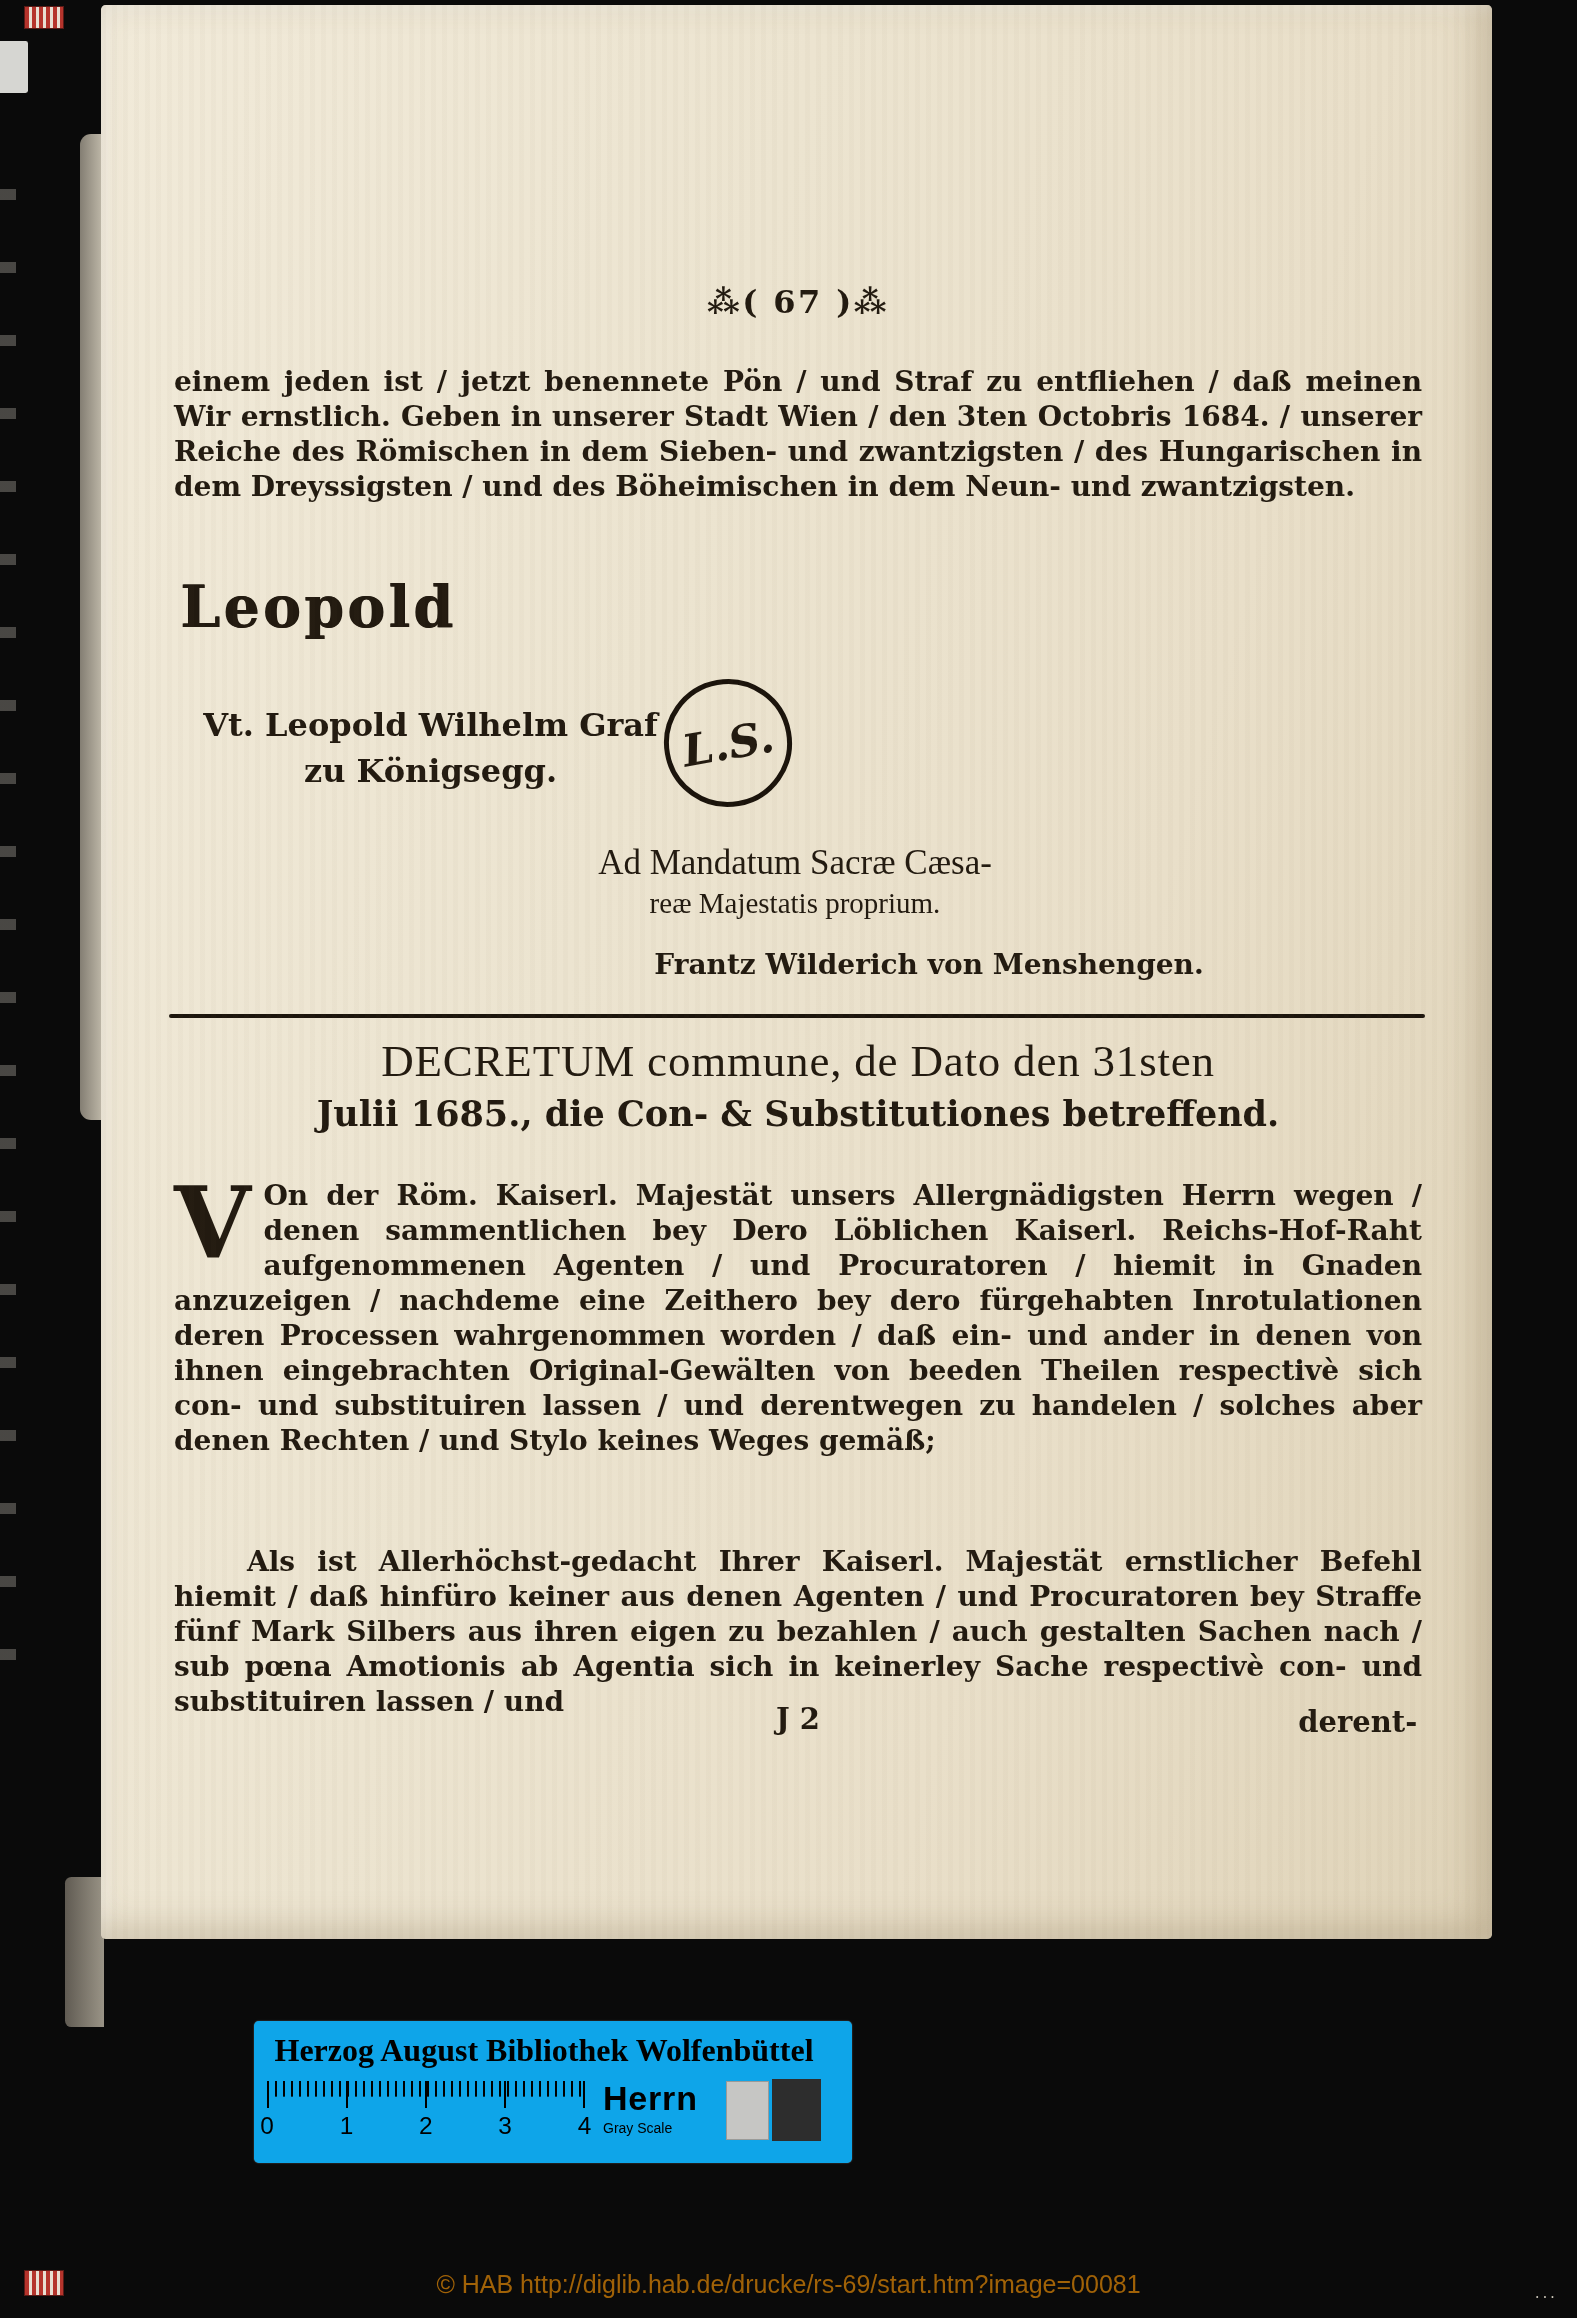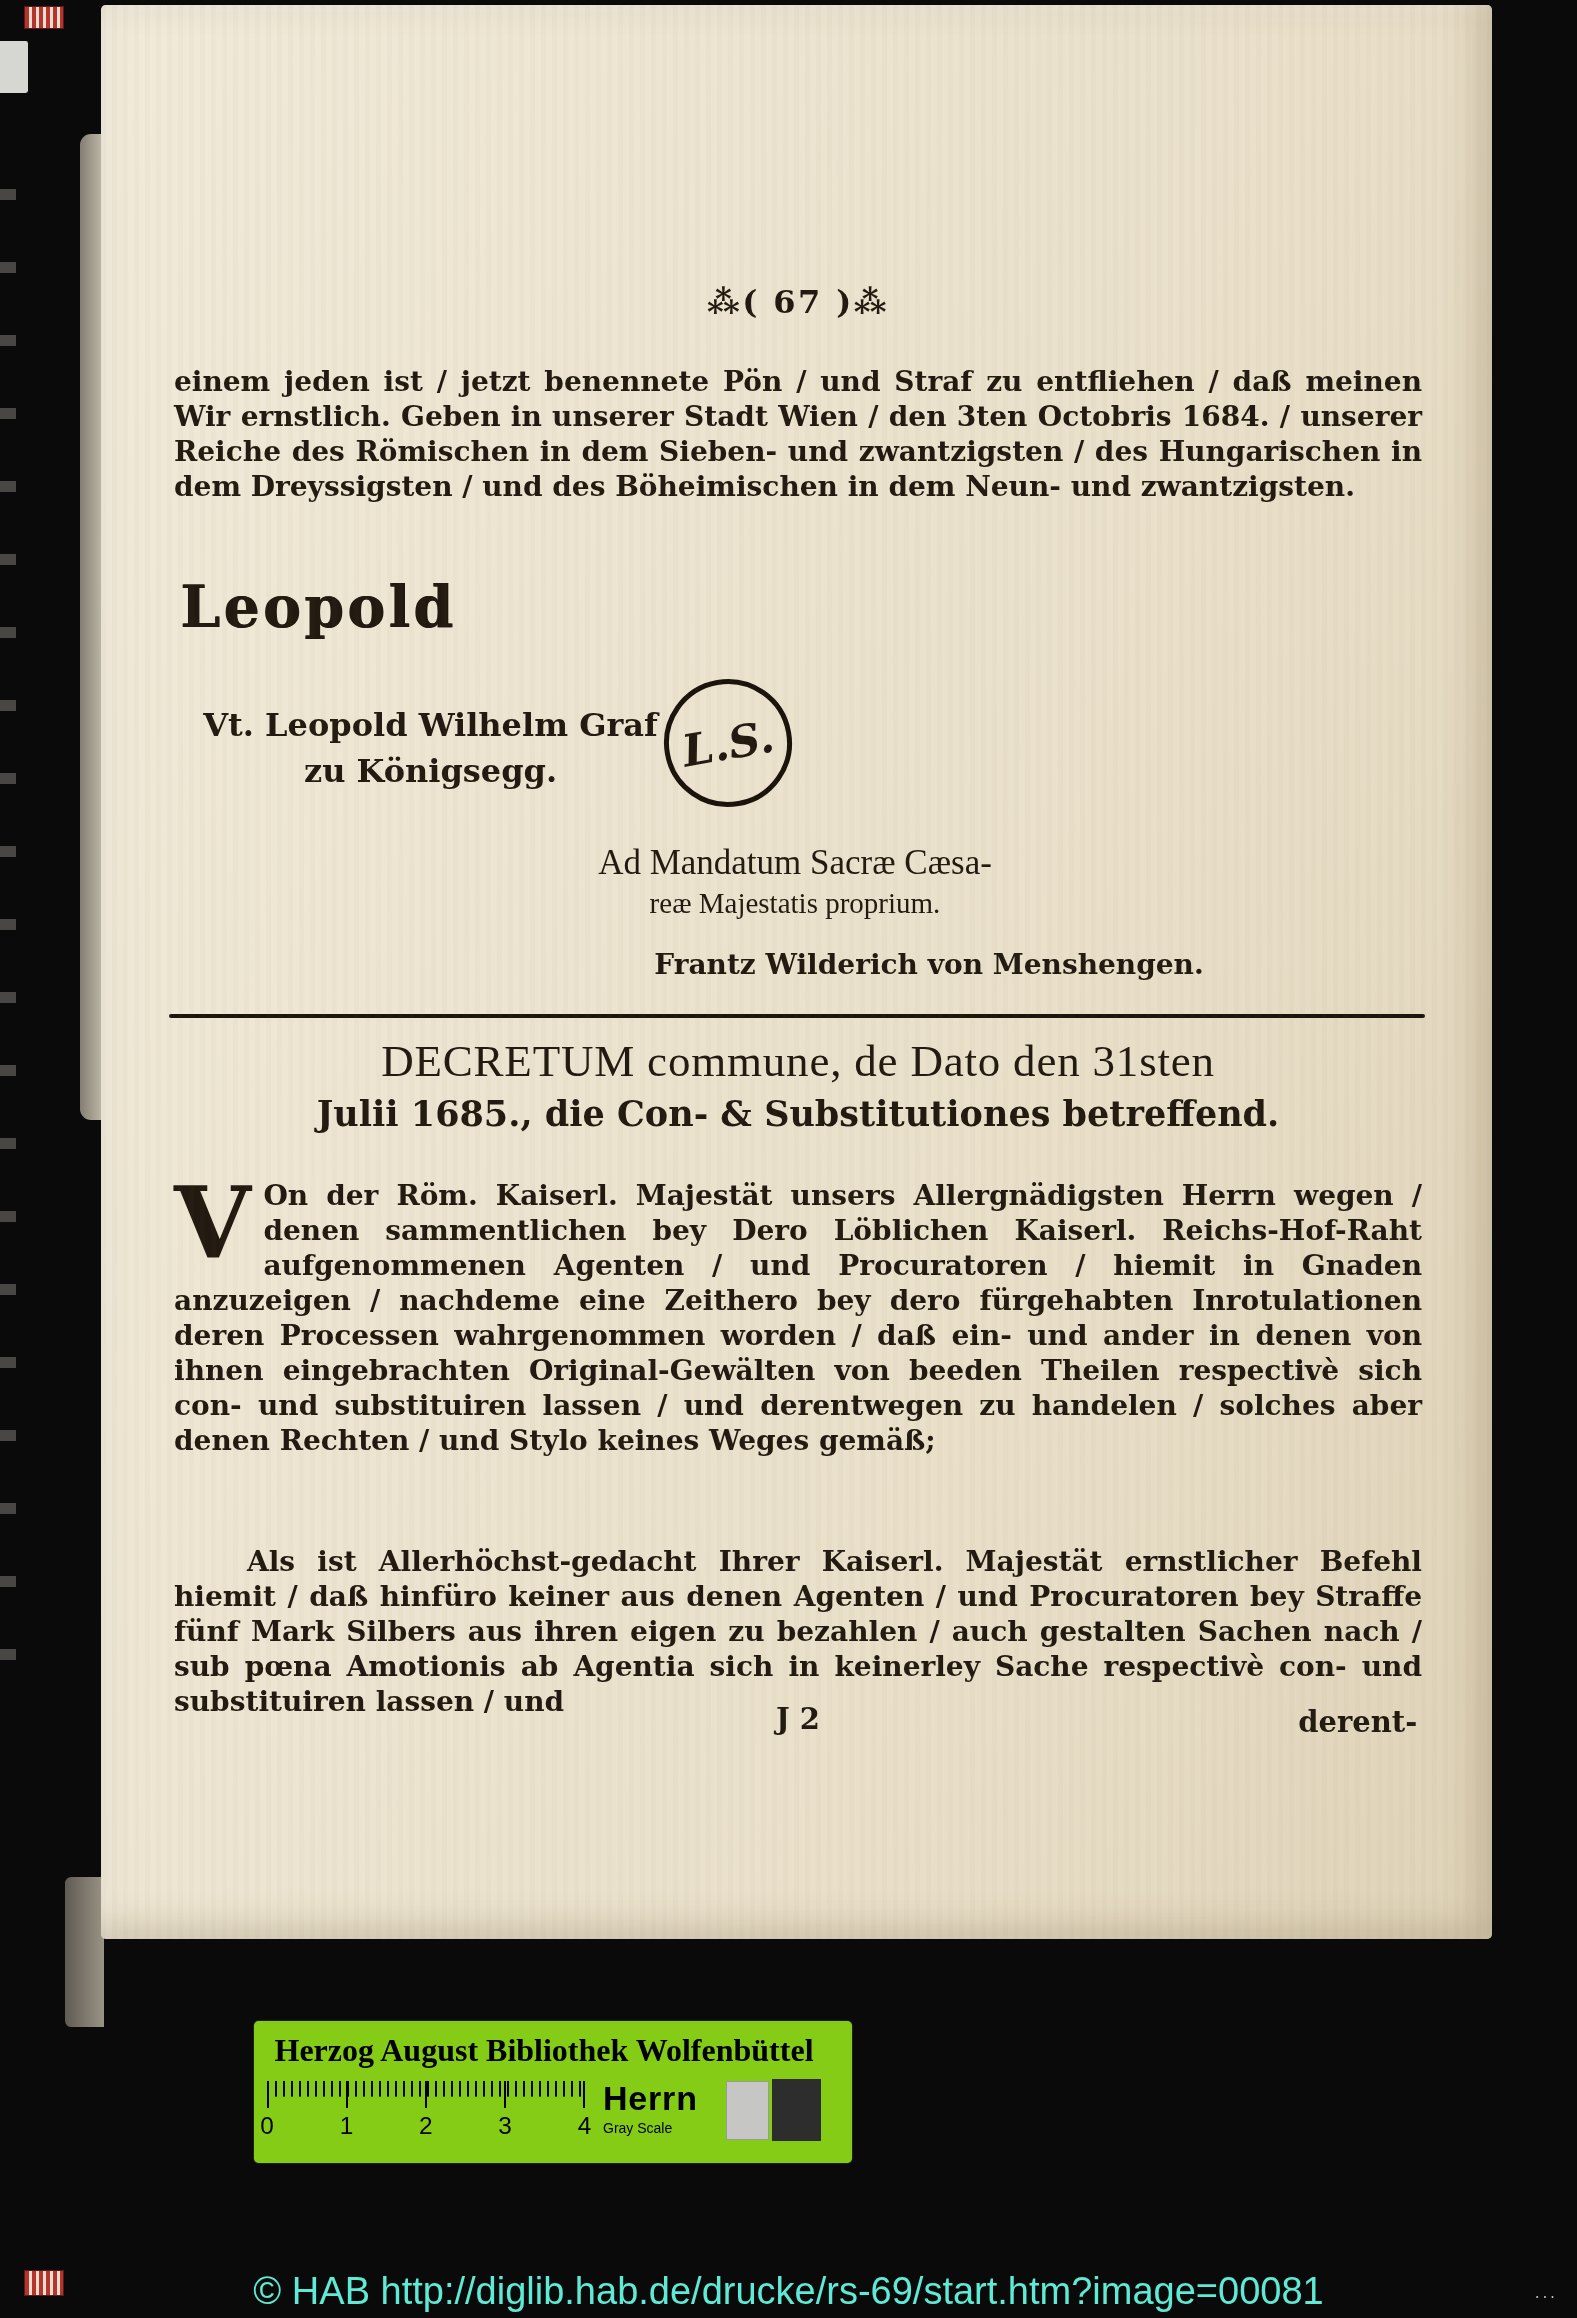--- a/index.html
+++ b/index.html
@@ -63,21 +63,21 @@
   .b1{position:absolute;left:73px;top:1145px;width:1248px;font-size:28px;line-height:35px;text-align:justify;font-weight:bold;}
   .dropcap{float:left;font-size:99px;line-height:79px;padding:6.3px 12.6px 0 0;font-weight:bold;}
   .b2{position:absolute;left:73px;top:1511px;width:1248px;font-size:28px;line-height:35px;text-align:justify;font-weight:bold;text-indent:73px;}
   .sigrow{position:absolute;left:73px;top:1697px;width:1248px;height:39px;font-size:29px;font-weight:bold;}
   .sigmark{position:absolute;left:0;width:100%;text-align:center;}
   .catchword{position:absolute;right:4.7px;top:3.2px;}
 
   
   .calibration{
     position:absolute;left:254px;top:2021px;width:598px;height:142px;
-    background:#84cc16;border-radius:4.7px;font-family:"Liberation Sans",sans-serif;color:#000;
+    background:#0ea5e9;border-radius:4.7px;font-family:"Liberation Sans",sans-serif;color:#000;
     box-shadow:0 0 1.6px rgba(255,255,255,.4);
   }
   .cal-title{position:absolute;left:20.5px;top:11px;font-family:"Liberation Serif",serif;font-weight:bold;font-size:32px;}
   .ruler{
     position:absolute;left:12.6px;top:60px;width:318px;height:27px;
     background-image:
       repeating-linear-gradient(90deg,#000 0 2.4px,transparent 2.4px 79px),
       repeating-linear-gradient(90deg,#000 0 1.6px,transparent 1.6px 8px);
     background-size:318px 100%,318px 58%;
     background-repeat:no-repeat;
@@ -88,21 +88,21 @@
   }
   .kodak{position:absolute;left:349px;top:58px;font-size:34px;font-weight:bold;letter-spacing:0.8px;}
   .grayscale-label{position:absolute;left:349px;top:99px;font-size:14px;font-weight:normal;}
   .gray-patch{position:absolute;left:472px;top:55px;width:110px;height:68px;display:flex;align-items:center;}
   .gray-patch .sq-light{width:41px;height:57px;background:#c6c6c4;border:0.8px solid #9a9a98;}
   .gray-patch .sq-dark{width:49px;height:62px;background:#2d2d2d;margin-left:3.2px;}
 
   
   .copyright{
     position:absolute;left:0;top:2270px;width:1577px;text-align:center;
-    color:#5eead4;font-family:"Liberation Sans",sans-serif;font-size:38px;
+    color:#a16207;font-family:"Liberation Sans",sans-serif;font-size:25px;
   }
 </style>
 </head>
 <body>
 
 <div class="regmark top"></div>
 <div class="regmark bottom"></div>
 <div class="edge-tab"></div>
 <div class="edge-ghost"></div>
 <div class="edge-strip-long"></div>

